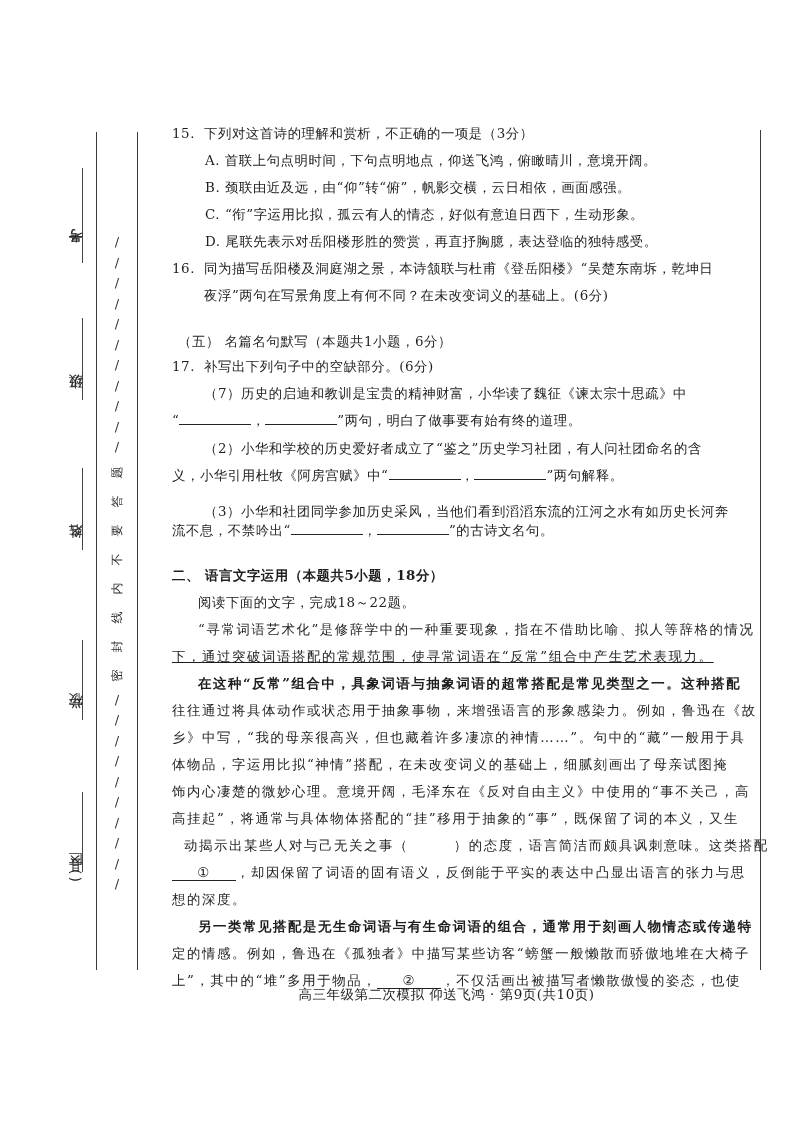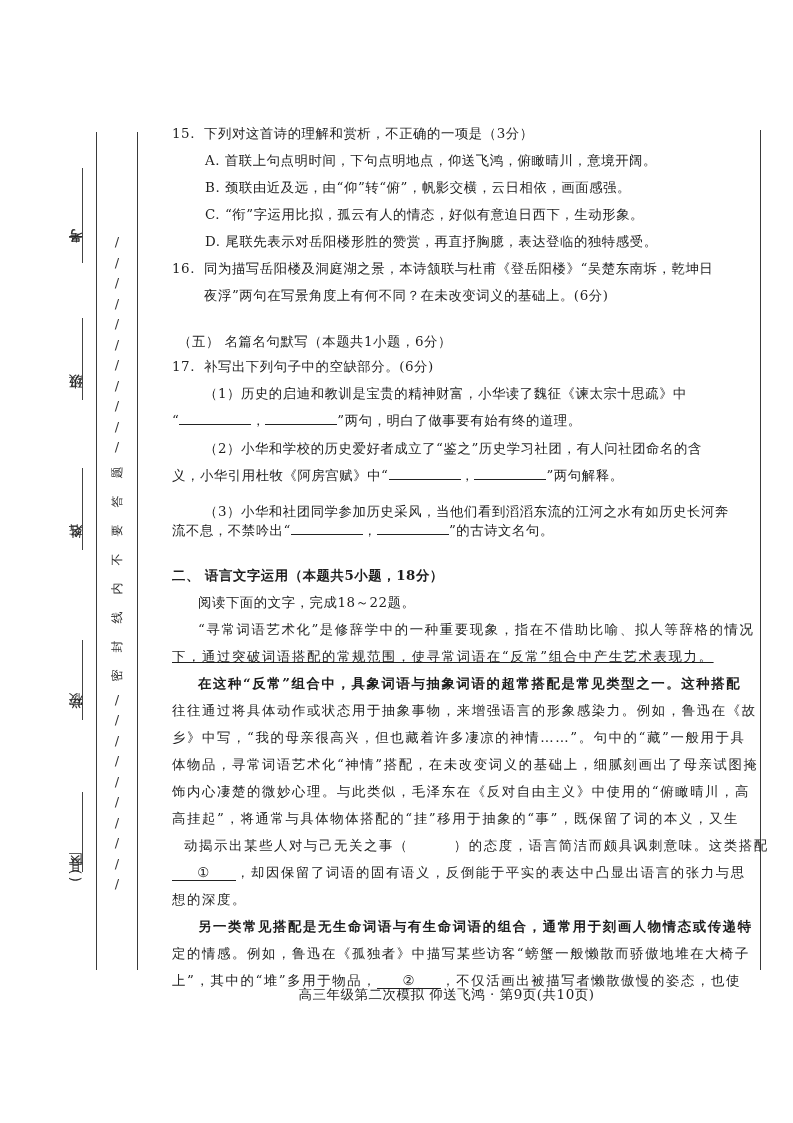--- a/index.html
+++ b/index.html
@@ -109,21 +109,21 @@
   </div>
 
   <div class="line" style="top:208px; left:6px;">
     <span>（五） 名篇名句默写（本题共1小题，6分）</span>
   </div>
 
   <div class="line" style="top:233px; left:0;">
     <span class="q-num">17.</span><span>补写出下列句子中的空缺部分。(6分)</span>
   </div>
   <div class="line" style="top:260px; left:32px;">
-    <span>（1）历史的启迪和教训是宝贵的精神财富，小华读了魏征《谏太宗十思疏》中</span>
+    <span>（7）历史的启迪和教训是宝贵的精神财富，小华读了魏征《谏太宗十思疏》中</span>
   </div>
   <div class="line" style="top:287px; left:0;">
     <span>“</span><span class="blank"></span><span>，</span><span class="blank"></span><span>”两句，明白了做事要有始有终的道理。</span>
   </div>
   <div class="line" style="top:315px; left:32px;">
     <span>（2）小华和学校的历史爱好者成立了“鉴之”历史学习社团，有人问社团命名的含</span>
   </div>
   <div class="line" style="top:342px; left:0;">
     <span>义，小华引用杜牧《阿房宫赋》中“</span><span class="blank"></span><span>，</span><span class="blank"></span><span>”两句解释。</span>
   </div>
@@ -139,22 +139,22 @@
   </div>
   <div class="line" style="top:469px; left:26px;">
     <span>阅读下面的文字，完成18～22题。</span>
   </div>
 
   <div class="line kai" style="top:496px; left:26px;"><span>“寻常词语艺术化”是修辞学中的一种重要现象，指在不借助比喻、拟人等辞格的情况</span></div>
   <div class="line kai" style="top:523px; left:0;text-decoration:underline;"><span>下，通过突破词语搭配的常规范围，使寻常词语在“反常”组合中产生艺术表现力。</span></div>
   <div class="line kai" style="top:550px; left:26px;font-weight:bold;"><span>在这种“反常”组合中，具象词语与抽象词语的超常搭配是常见类型之一。这种搭配</span></div>
   <div class="line kai" style="top:577px; left:0;text-align:right;"><span>往往通过将具体动作或状态用于抽象事物，来增强语言的形象感染力。例如，鲁迅在《故</span></div>
   <div class="line kai" style="top:604px; left:0;"><span>乡》中写，“我的母亲很高兴，但也藏着许多凄凉的神情……”。句中的“藏”一般用于具</span></div>
-  <div class="line kai" style="top:631px; left:0;"><span>体物品，寻常词语艺术化“神情”搭配，在未改变词义的基础上，细腻刻画出了母亲试图掩</span></div>
-  <div class="line kai" style="top:658px; left:0;"><span>饰内心凄楚的微妙心理。与此类似，毛泽东在《反对自由主义》中使用的“俯瞰晴川，高</span></div>
+  <div class="line kai" style="top:631px; left:0;"><span>体物品，字运用比拟“神情”搭配，在未改变词义的基础上，细腻刻画出了母亲试图掩</span></div>
+  <div class="line kai" style="top:658px; left:0;"><span>饰内心凄楚的微妙心理。意境开阔，毛泽东在《反对自由主义》中使用的“事不关己，高</span></div>
   <div class="line kai" style="top:685px; left:0;"><span>高挂起”，将通常与具体物体搭配的“挂”移用于抽象的“事”，既保留了词的本义，又生</span></div>
   <div class="line kai" style="top:712px; left:12px;"><span>动揭示出某些人对与己无关之事（　　　）的态度，语言简洁而颇具讽刺意味。这类搭配</span></div>
   <div class="line kai" style="top:739px; left:0;">
     <span class="blank circ">①</span><span>，却因保留了词语的固有语义，反倒能于平实的表达中凸显出语言的张力与思</span>
   </div>
   <div class="line kai" style="top:766px; left:0;"><span>想的深度。</span></div>
   <div class="line kai" style="top:793px; left:26px;font-weight:bold;"><span>另一类常见搭配是无生命词语与有生命词语的组合，通常用于刻画人物情态或传递特</span></div>
   <div class="line kai" style="top:820px; left:0;"><span>定的情感。例如，鲁迅在《孤独者》中描写某些访客“螃蟹一般懒散而骄傲地堆在大椅子</span></div>
   <div class="line kai" style="top:847px; left:0;">
     <span>上”，其中的“堆”多用于物品，</span><span class="blank circ">②</span><span>，不仅活画出被描写者懒散傲慢的姿态，也使</span>

